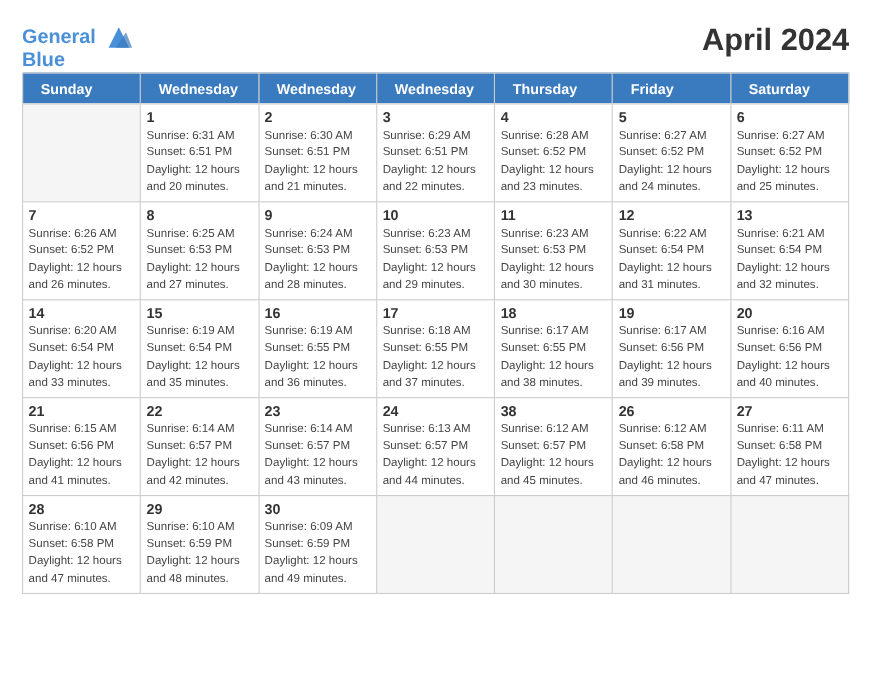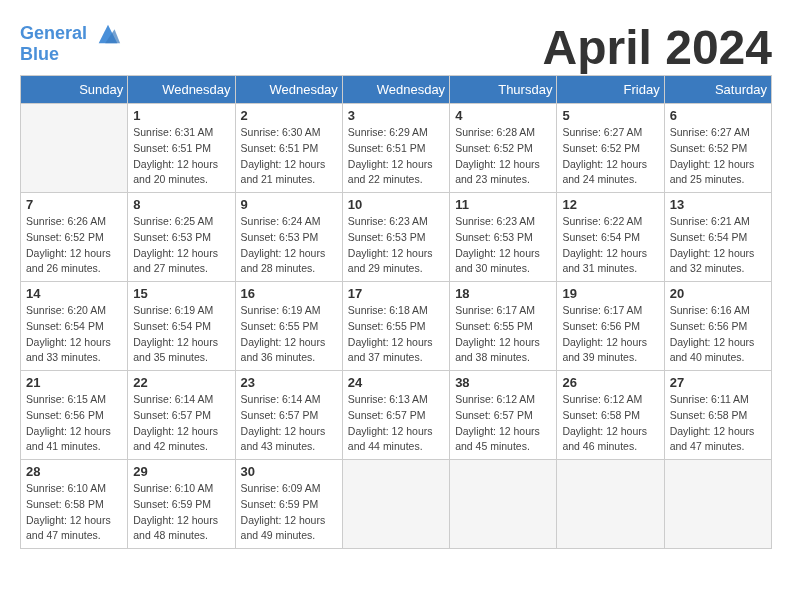--- a/index.html
+++ b/index.html
@@ -30,40 +30,40 @@
     }
     .logo-icon {
       width: 28px;
       height: 28px;
       margin-left: 2px;
     }
     .title-block {
       text-align: right;
     }
     .month-title {
-      font-size: 48px;
+      font-size: 28px;
       font-weight: bold;
       color: #333;
     }
     .location-title {
       font-size: 16px;
       color: #555;
     }
     .calendar {
       width: 100%;
       border-collapse: collapse;
       font-size: 11px;
     }
     .calendar th {
       background-color: #3a7abf;
       color: #fff;
-      padding: 6px 4px;
-      text-align: right;
+      padding: 6px 16px;
+      text-align: left;
       font-size: 13px;
-      font-weight: normal;
+      font-weight: bold;
       border: 1px solid #ccc;
     }
     .calendar td {
       border: 1px solid #ccc;
       vertical-align: top;
       padding: 4px 5px;
       width: 107px;
       min-height: 70px;
       background: #fff;
     }

